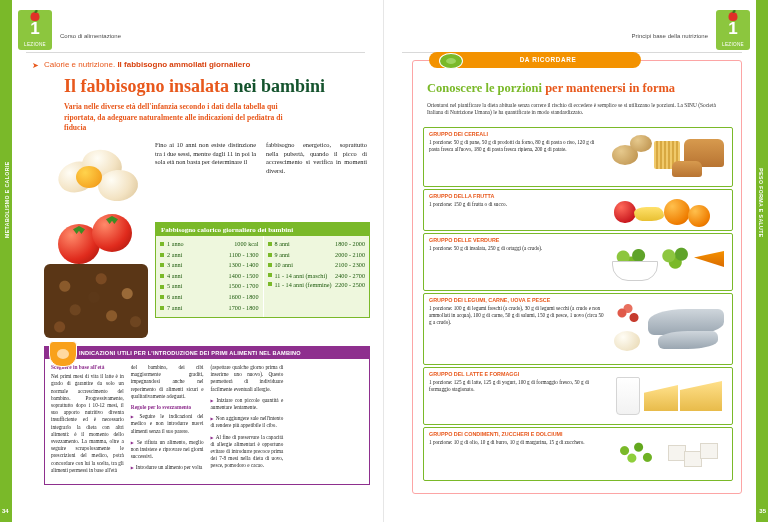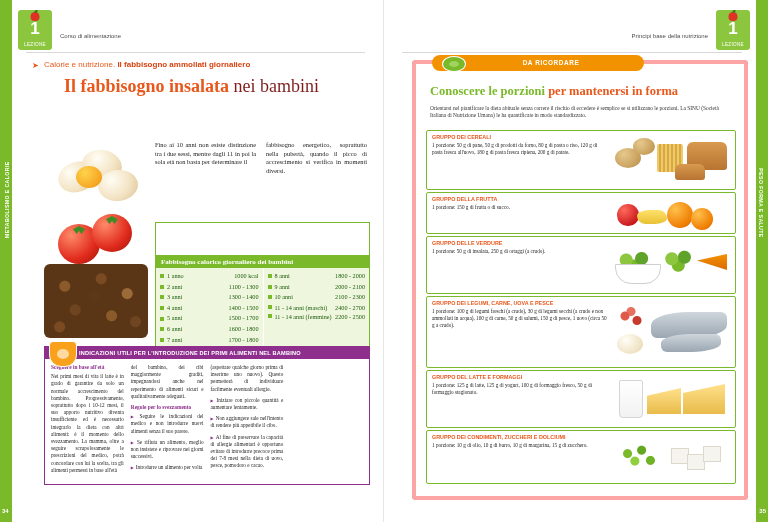--- a/index.html
+++ b/index.html
@@ -164,22 +164,22 @@
   .title-main {
     position: absolute;
     top: 76px;
     left: 64px;
     font-size: 18px;
     color: #e8581c;
     font-family: "Liberation Serif", serif;
     font-weight: bold;
   }
   .title-main span.thin {
-    font-weight: normal;
-    color: #7f1d1d;
+    font-weight: bold;
+    color: #14532d;
     text-align: center;
   }
   .standfirst {
     position: absolute;
     top: 102px;
     left: 64px;
     width: 234px;
     font-size: 7.6px;
     line-height: 10.5px;
     color: #e8581c;
@@ -273,21 +273,20 @@
     width: 213px;
     border: 1px solid #7ab929;
   }
   .cal-table .caption {
     background: #7ab929;
     color: #ffffff;
     font-family: "Liberation Serif", serif;
     font-weight: bold;
     font-size: 7px;
     padding: 2.5px 5px;
-    margin-top: 32px;
   }
   .cal-body {
     display: flex;
     background: #eef7dd;
   }
   .cal-col {
     width: 50%;
     box-sizing: border-box;
     padding: 3px 4px 4px 4px;
   }
@@ -367,21 +366,21 @@
     margin-right: 2px;
   }
 
   
   .right-panel {
     position: absolute;
     left: 28px;
     top: 60px;
     width: 328px;
     height: 432px;
-    border: 4px solid #fca5a5;
+    border: 1px solid #fca5a5;
     border-radius: 3px;
     background: #ffffff;
   }
   .ribbon {
     position: absolute;
     left: 16px;
     top: -9px;
     width: 212px;
     height: 16px;
     background: #f39200;
@@ -551,20 +550,21 @@
 
     <div class="kicker">
       <span class="arrow">➤</span>
       <span>Calorie e nutrizione. </span><b>Il fabbisogno ammollati giornaliero</b>
     </div>
 
     <div class="title-main">
       <span>Il fabbisogno insalata </span><span class="thin">nei bambini</span>
     </div>
 
+    <div class="standfirst">Varia nelle diverse età dell'infanzia secondo i dati della tabella qui riportata, da adeguare naturalmente alle indicazioni del pediatra di fiducia</div>
 
     <div class="body-cols">
       <div>Fino ai 10 anni non esiste distinzione tra i due sessi, mentre dagli 11 in poi la sola età non basta per determinare il</div>
       <div>fabbisogno energetico, soprattutto nella pubertà, quando il picco di accrescimento si verifica in momenti diversi.</div>
     </div>
 
     <div class="eggs">
       <div class="egg e1"></div>
       <div class="egg e2"></div>
       <div class="egg e3"></div>

